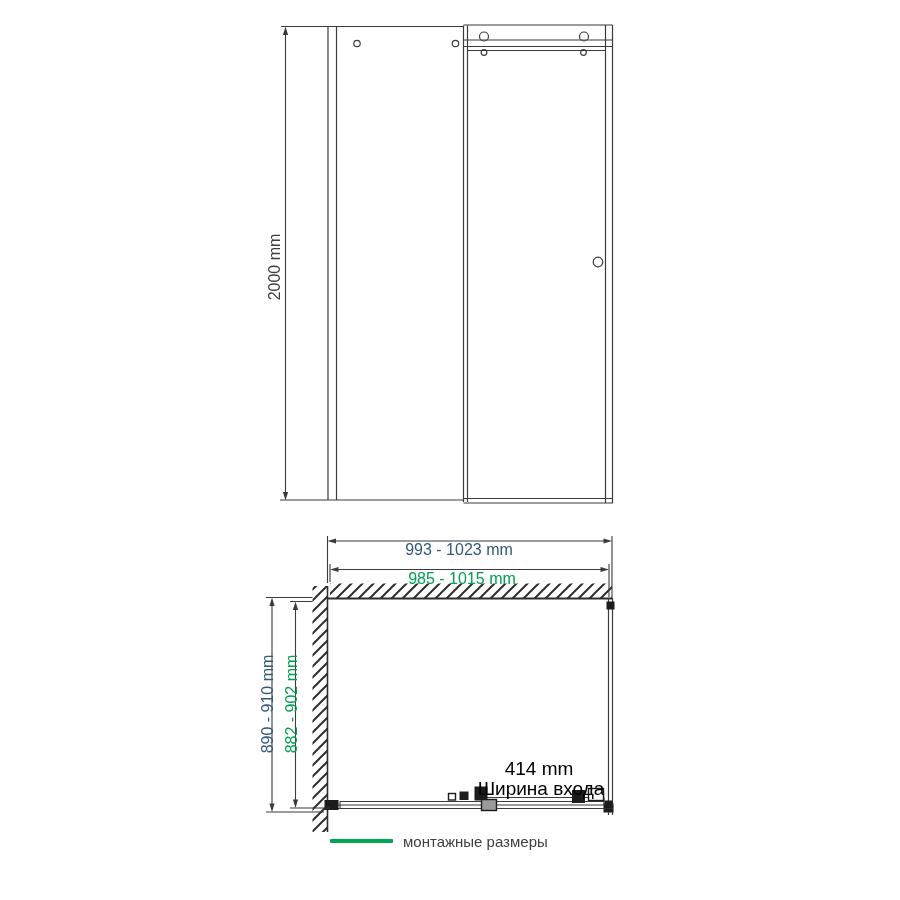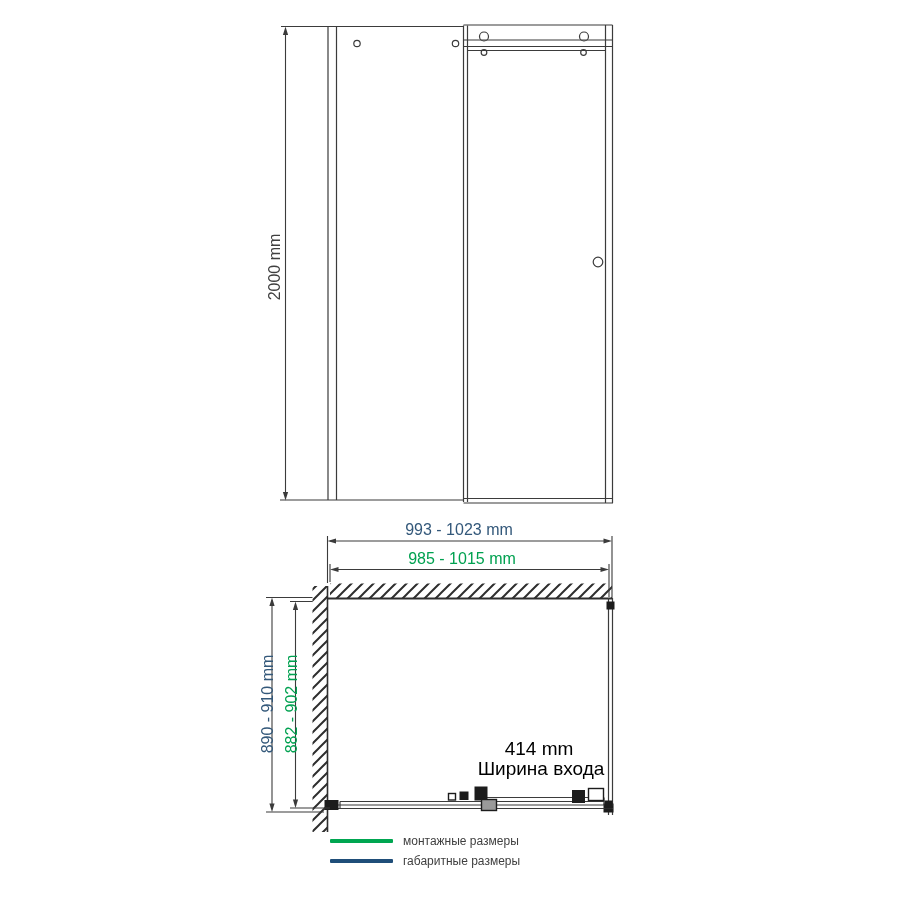--- a/index.html
+++ b/index.html
@@ -11,36 +11,37 @@
     overflow:hidden;
   }
   #drawing{position:absolute;left:0;top:0;}
   .lbl{
     position:absolute;
     text-align:center;
     white-space:nowrap;
     color:#3f3f3f;
     font-size:16px;
     line-height:18px;
+    margin-top:20px;
   }
   .vlbl{
     position:absolute;
     width:140px;height:18px;
     text-align:center;
     white-space:nowrap;
     font-size:16px;line-height:18px;
     transform:rotate(-90deg);
   }
   .big{font-size:19px;line-height:21px;color:#000000;}
   #legend{
     position:absolute;left:330px;top:831px;
   }
   .legend-row{display:flex;align-items:center;gap:10px;height:20px;}
   .legend-swatch{width:63px;height:4px;border-radius:1px;}
-  .legend-text{font-size:12px;color:#3f3f3f;white-space:nowrap;}
+  .legend-text{font-size:15px;color:#3f3f3f;white-space:nowrap;}
 </style>
 </head>
 <body>
 
 <div id="canvas">
 
   <svg id="drawing" width="900" height="900" viewBox="0 0 900 900">
     <defs>
       <pattern id="hatch" width="11" height="11" patternUnits="userSpaceOnUse">
         <path d="M-2.75,2.75 l5.5,-5.5 M0,11 L11,0 M8.25,13.75 l5.5,-5.5" stroke="#2e2e2e" stroke-width="2" fill="none"></path>
@@ -143,19 +144,15 @@
 
   <div class="lbl big" style="left:469px;top:738px;width:140px;">414 mm</div>
 
   <div class="lbl big" style="left:456px;top:758px;width:170px;text-align:center;">Ширина входа</div>
 
   <div id="legend">
     <div class="legend-row">
       <div class="legend-swatch" style="background: rgb(0, 166, 81);"></div>
       <div class="legend-text">монтажные размеры</div>
     </div>
-    <div class="legend-row">
-      <div class="legend-swatch" style="background: rgb(31, 78, 121);"></div>
-      <div class="legend-text">габаритные размеры</div>
-    </div>
   </div>
 
 </div>
 
 </body></html>

